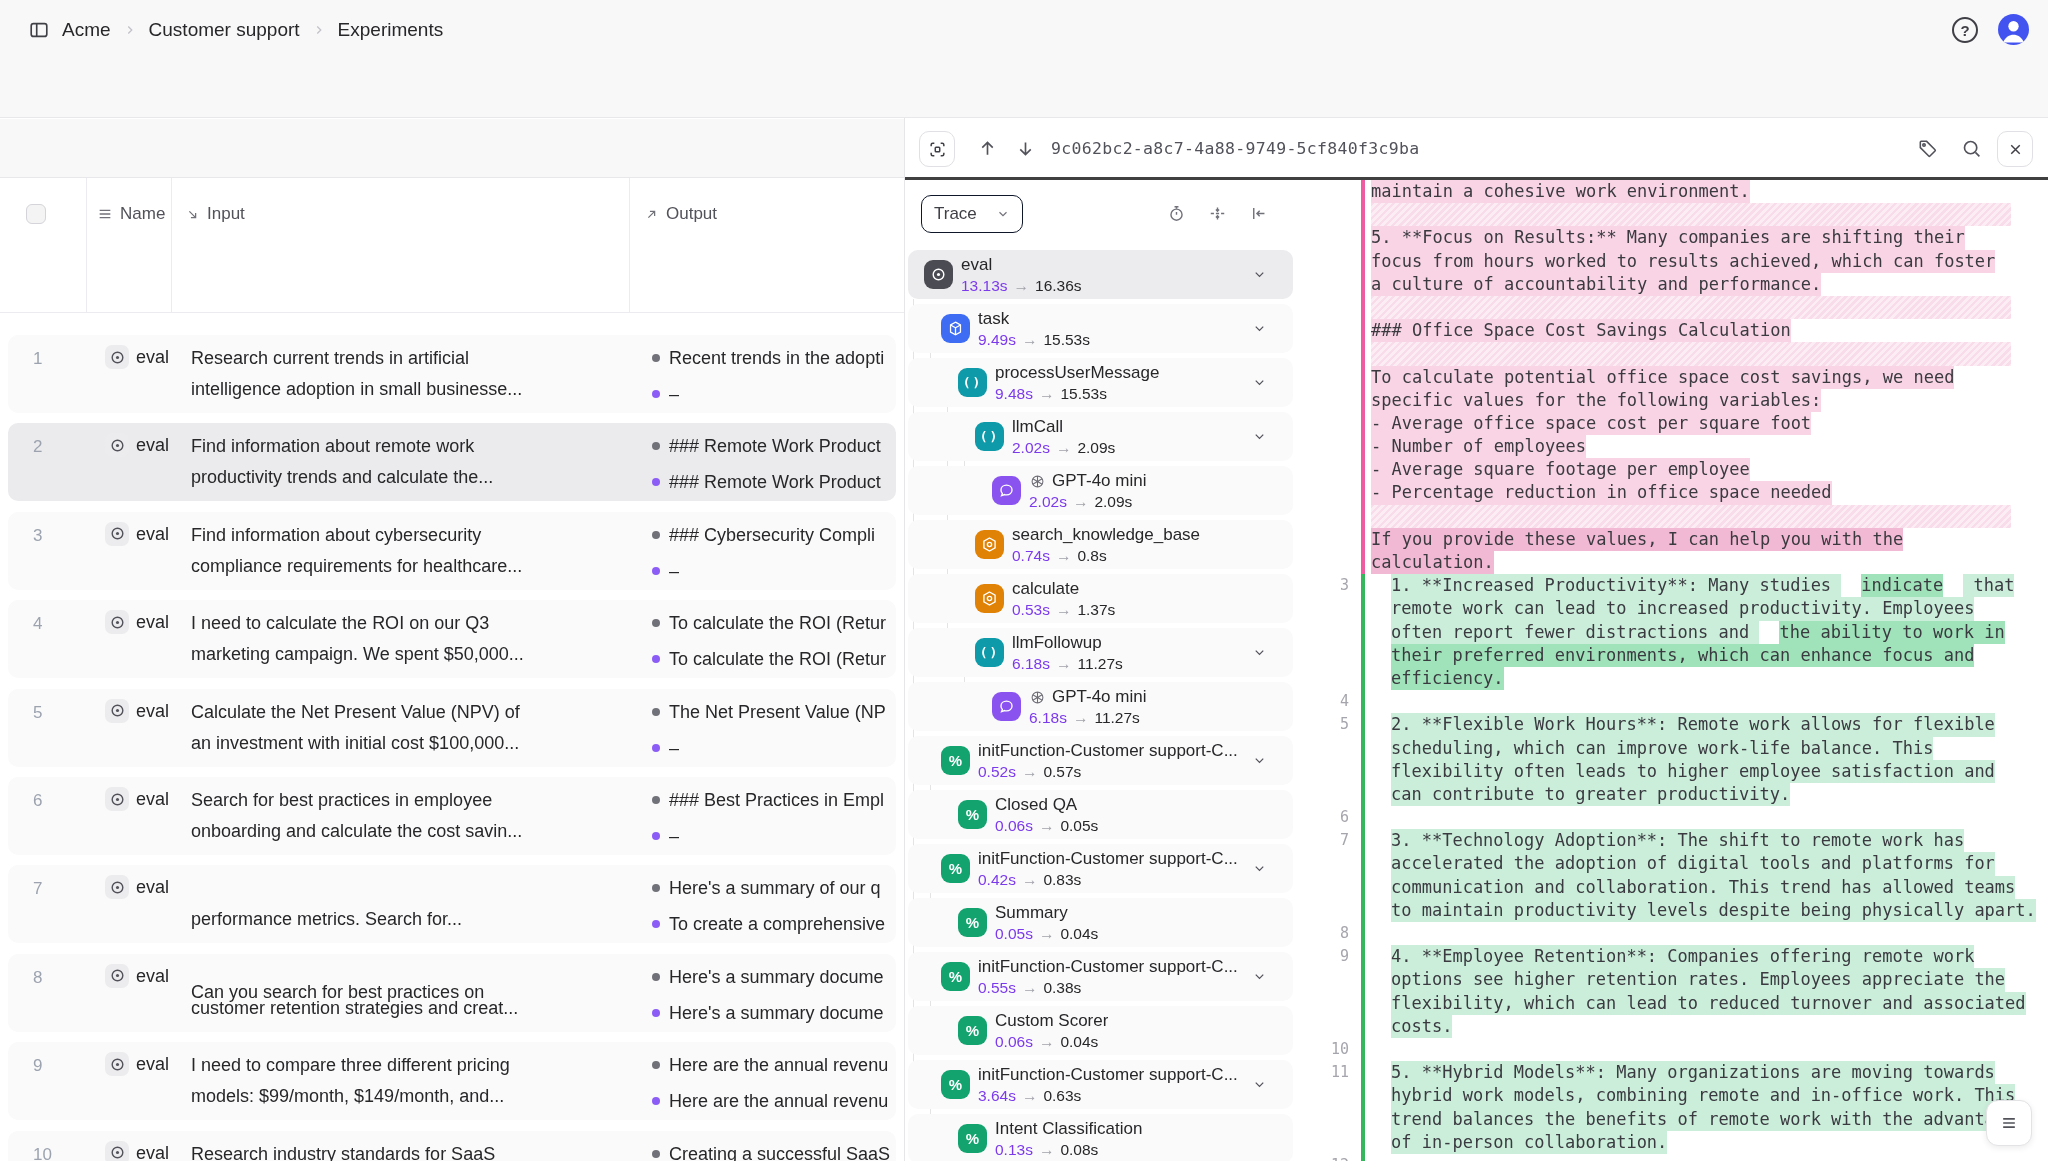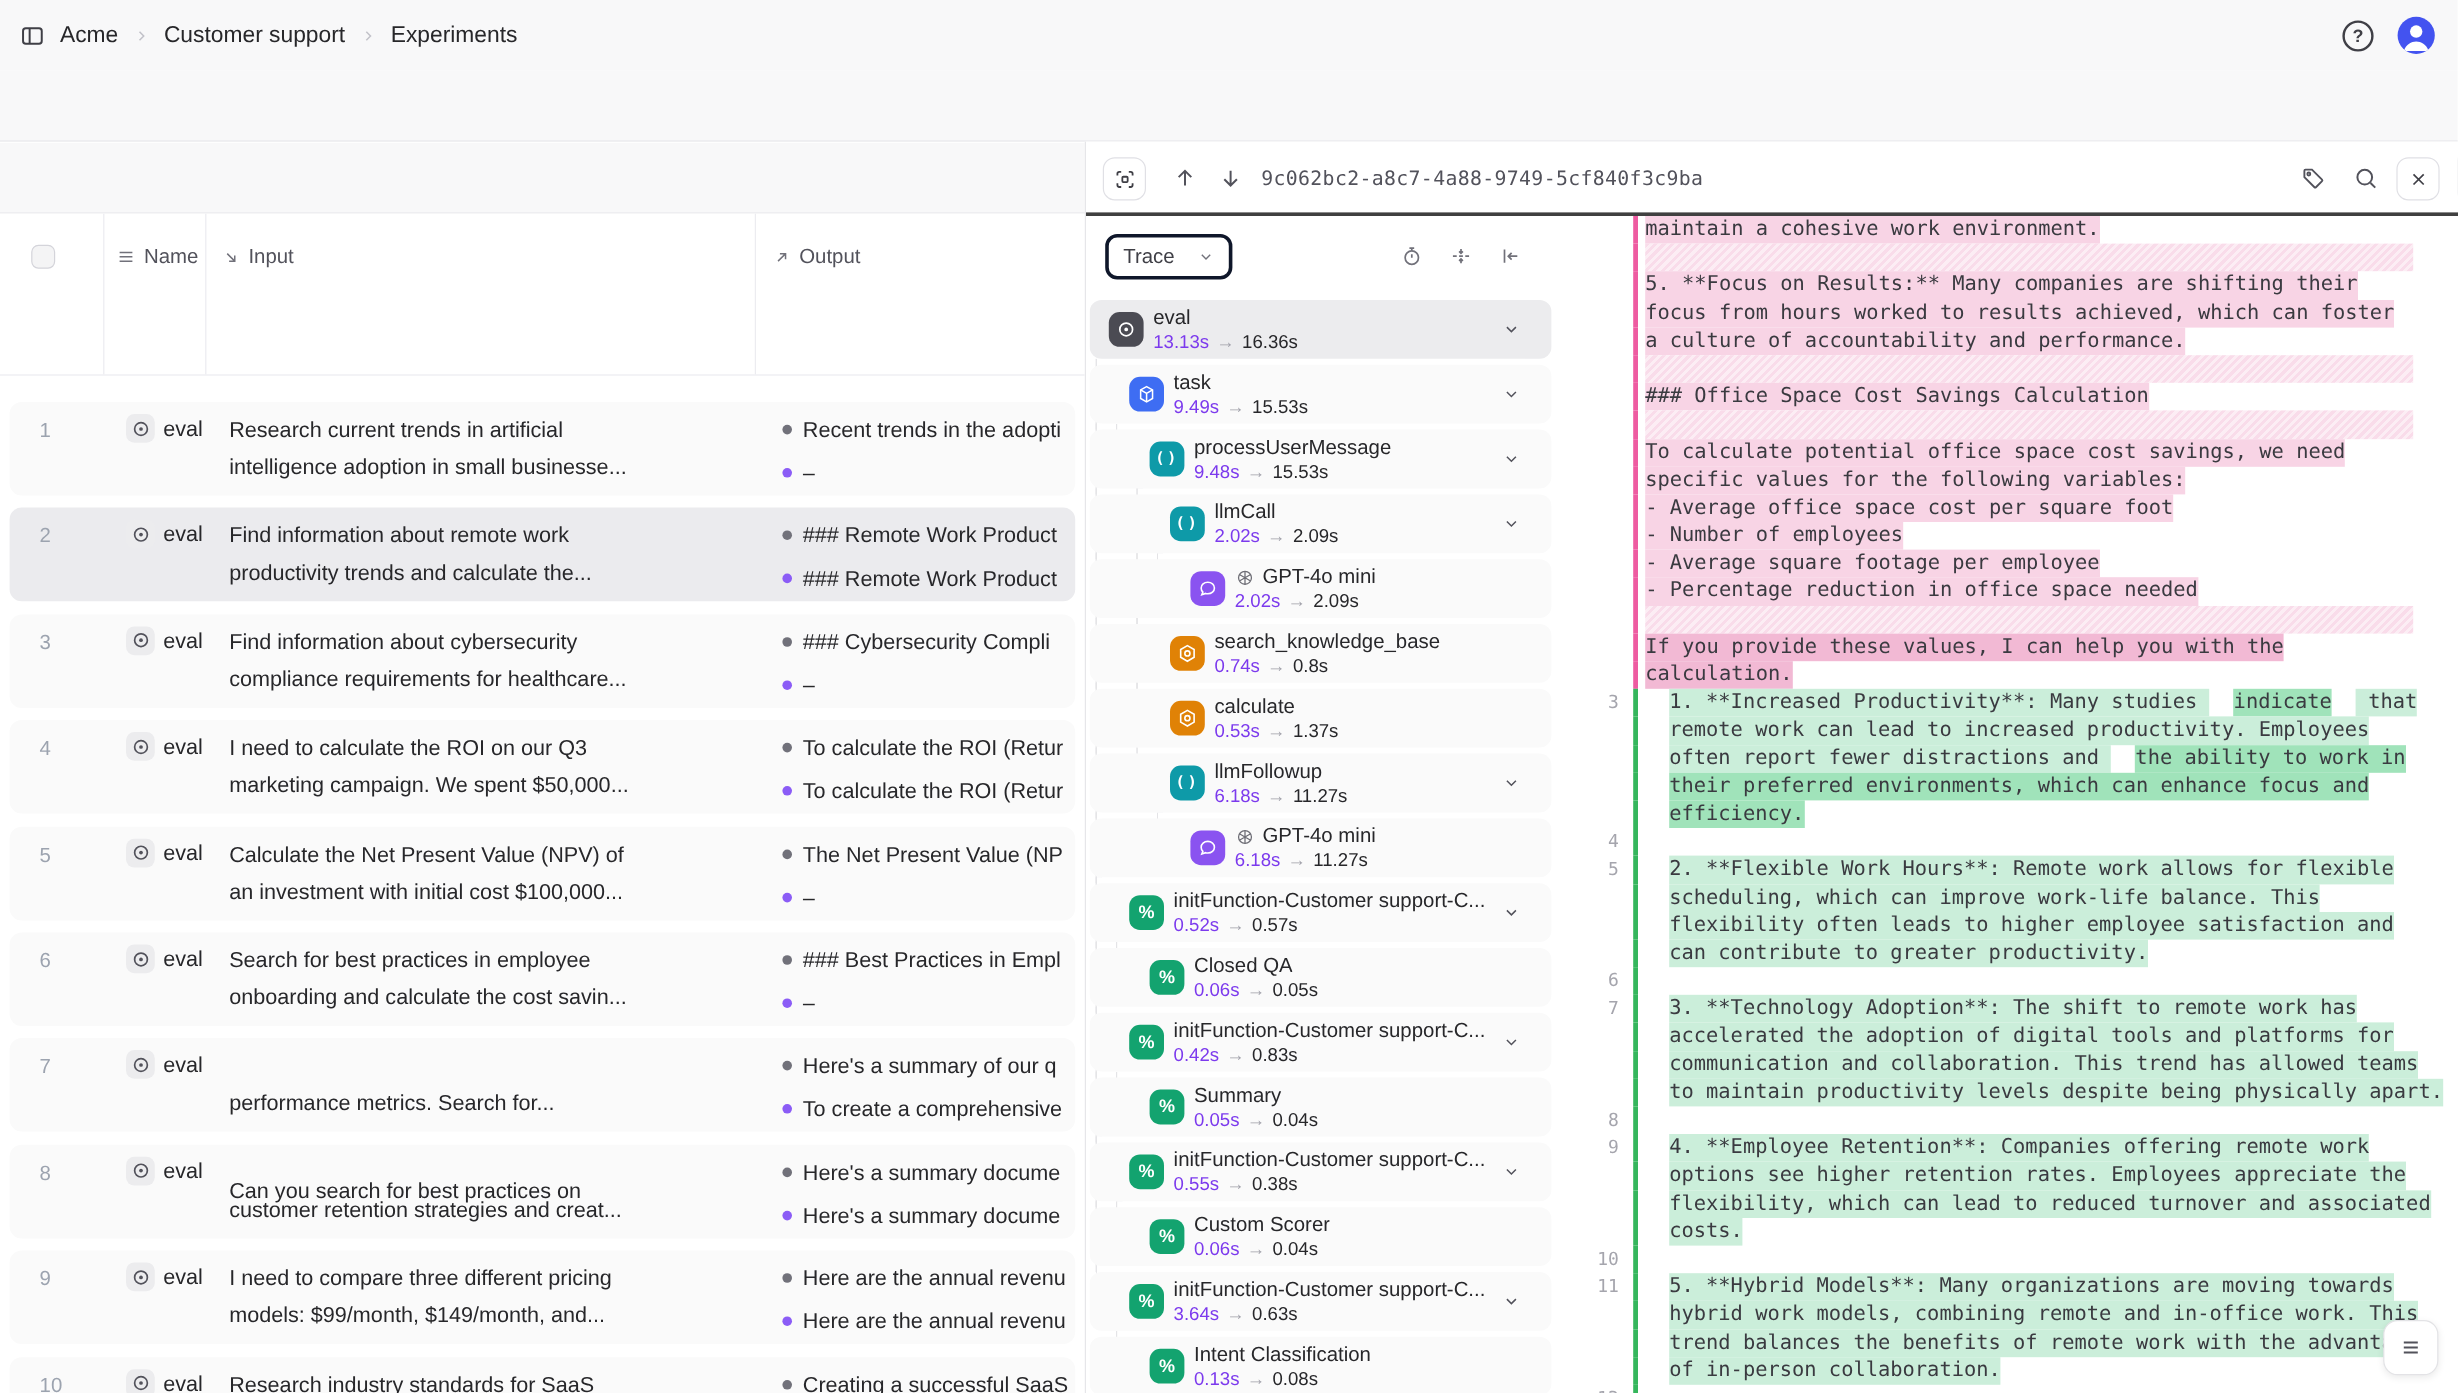--- a/index.html
+++ b/index.html
@@ -5,21 +5,21 @@
   * { margin:0; padding:0; box-sizing:border-box; }
   html,body { width:2048px; height:1161px; overflow:hidden; background:#fff;
     font-family:"Liberation Sans", sans-serif; color:#18181b; }
   .mono { font-family:"DejaVu Sans Mono", monospace; }
 
   
   .topbar { position:absolute; left:0; top:0; width:2048px; height:59px; background:#f8f8f9; }
   .secondbar { position:absolute; left:0; top:59px; width:2048px; height:59px; background:#f8f8f9; border-bottom:1px solid #e8e8eb; }
   .toolstrip { position:absolute; left:0; top:119px; width:904px; height:59px; background:#f8f8f9; border-bottom:1px solid #e8e8eb; }
 
-  .crumb-wrap { position:absolute; left:16px; top:0; height:59px; display:flex; align-items:center; gap:12px; }
+  .crumb-wrap { position:absolute; left:28px; top:0; height:59px; display:flex; align-items:center; gap:12px; }
   .crumb { font-size:19px; color:#27272a; }
   .crumb-sep { color:#c2c2c9; display:flex; }
   .icon-btn { display:flex; align-items:center; justify-content:center; color:#3f3f46; cursor:pointer; }
 
   .help-circ { position:absolute; left:1952px; top:17px; width:26px; height:26px; border:2px solid #3f3f46; border-radius:50%;
     display:flex; align-items:center; justify-content:center; font-size:15px; font-weight:bold; color:#3f3f46; }
   .avatar { position:absolute; left:1998px; top:14px; width:31px; height:31px; border-radius:50%; background:#4353f0; overflow:hidden; }
 
   .title-btn { position:absolute; left:12px; top:66px; height:45px; padding:0 16px 0 14px; background:#fff; border:1px solid #e4e4e8;
     border-radius:12px; box-shadow:0 1px 2px rgba(0,0,0,.04); display:flex; align-items:center; gap:11px; cursor:pointer; }
@@ -58,21 +58,21 @@
   .bullet { position:absolute; left:644px; width:8px; height:8px; border-radius:50%; }
 
   
   .panel { position:absolute; left:904px; top:118px; width:1144px; height:1043px; background:#fff; border-left:1px solid #e6e6e9; z-index:2; }
   .p-header { position:absolute; left:0; top:0; width:1144px; height:62px; border-bottom:3px solid #404040; }
   .sq-btn { position:absolute; width:36px; height:36px; border:1px solid #e0e0e5; border-radius:10px; background:#fff;
     display:flex; align-items:center; justify-content:center; color:#3f3f46; cursor:pointer; }
   .p-ico { position:absolute; width:22px; height:22px; color:#52525b; cursor:pointer; }
   .trace-id { position:absolute; left:146px; top:0; line-height:62px; font-size:16.5px; color:#52525b; letter-spacing:.3px; }
 
-  .trace-btn { position:absolute; left:16px; top:77px; height:38px; padding:0 12px; border:3px solid #0f172a; border-radius:10px;
+  .trace-btn { position:absolute; left:16px; top:77px; height:38px; padding:0 12px; border:1px solid #0f172a; border-radius:10px;
     background:#fff; display:flex; align-items:center; gap:19px; font-size:17px; color:#3f3f46; cursor:pointer; }
 
   .tree { position:absolute; left:3px; top:132px; width:385px; height:911px; overflow:hidden; }
   .sprow { position:absolute; left:0; width:385px; height:49px; border-radius:10px; background:#fafafa; cursor:pointer; }
   .sprow.sel { background:#ececee; }
   .guide { position:absolute; width:0; border-left:1.5px solid #e4e4e7; }
   .elbow { position:absolute; width:26px; border-left:1.5px solid #e4e4e7; border-bottom:1.5px solid #e4e4e7; border-bottom-left-radius:10px; }
   .spico { position:absolute; top:10px; width:29px; height:29px; border-radius:9px; display:flex; align-items:center; justify-content:center; color:#fff; }
   .spname { position:absolute; top:5px; font-size:17px; font-weight:500; color:#27272a; white-space:nowrap; overflow:hidden; display:flex; align-items:center; gap:6px; }
   .spdur { position:absolute; top:27px; font-size:15.5px; white-space:nowrap; }

